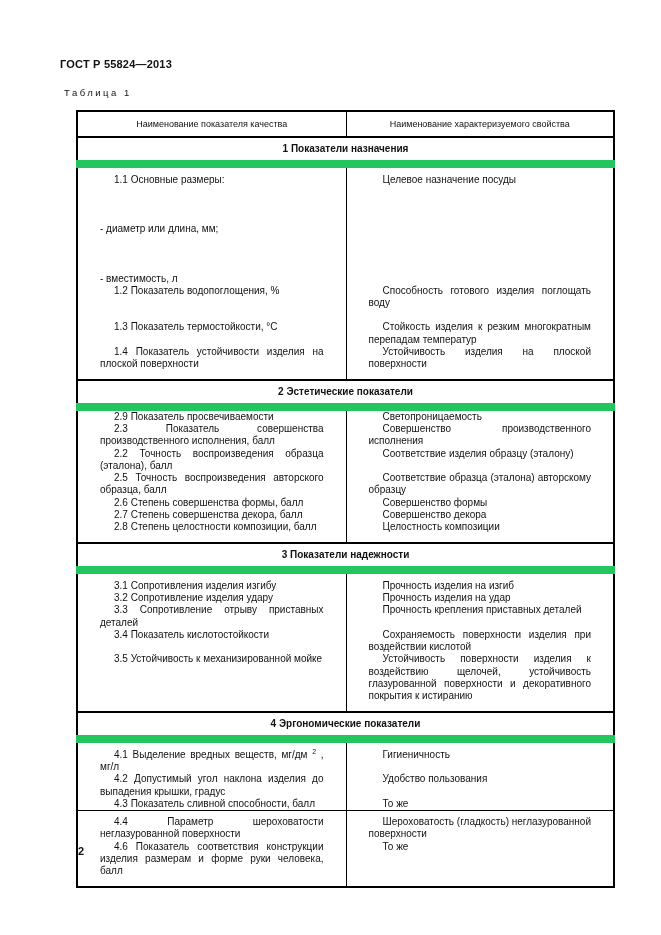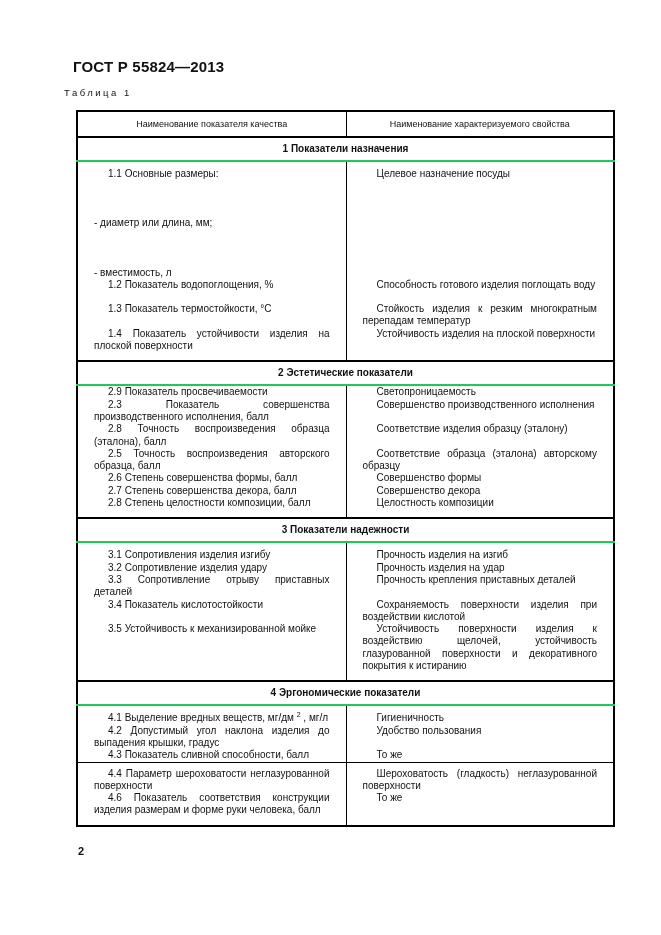--- a/index.html
+++ b/index.html
@@ -6,22 +6,22 @@
   body {
     width: 661px; height: 935px;
     background: #ffffff;
     font-family: "Liberation Sans", sans-serif;
     color: #111111;
     position: relative;
   }
   .page { position: absolute; inset: 0; background: #ffffff; overflow: hidden; }
 
   .doc-number {
-    position: absolute; left: 73px; top: 58px;
-    font-size: 15px; font-weight: bold; letter-spacing: 0.2px;
+    position: absolute; left: 60px; top: 58px;
+    font-size: 11px; font-weight: bold; letter-spacing: 0.2px;
   }
   .caption {
     position: absolute; left: 64px; top: 87px;
     font-size: 9.5px; letter-spacing: 2.5px;
   }
   .page-number {
     position: absolute; left: 78px; top: 845px;
     font-size: 11px; font-weight: bold;
   }
 
@@ -37,30 +37,30 @@
   table.gost th {
     font-size: 9px; font-weight: normal;
     text-align: center; vertical-align: middle;
     padding: 7px 6px;
     border-bottom: 2px solid #000;
   }
   table.gost th.th-left { border-right: 1.5px solid #000; }
 
   tr.section-row td {
     border-top: 2px solid #000;
-    border-bottom: 2px solid #22c55e;
+    border-bottom: 8px solid #22c55e;
     text-align: center;
     font-weight: bold;
     font-size: 10px;
     padding: 5px 0 6px 0;
   }
 
   td.cell {
     vertical-align: top;
-    padding: 0 16px;
+    padding: 0 22px;
     font-size: 10px;
   }
   td.cell.left { border-right: 1.5px solid #000; }
 
   .par {
     margin: 0;
     line-height: 12.3px;
     text-align: justify;
   }
   .par.first { text-indent: 14px; }
@@ -144,21 +144,21 @@
         <tr class="body-row">
           <td class="cell left">
             <p class="par first">2.3 Показатель совершенства производственного исполнения, балл</p>
           </td>
           <td class="cell right">
             <p class="par first">Совершенство производственного исполнения</p>
           </td>
         </tr>
         <tr class="body-row">
           <td class="cell left">
-            <p class="par first">2.8 Точность воспроизведения образца (эталона), балл</p>
+            <p class="par first">2.2 Точность воспроизведения образца (эталона), балл</p>
           </td>
           <td class="cell right">
             <p class="par first">Соответствие изделия образцу (эталону)</p>
           </td>
         </tr>
         <tr class="body-row">
           <td class="cell left">
             <p class="par first">2.5 Точность воспроизведения авторского образца, балл</p>
           </td>
           <td class="cell right">

